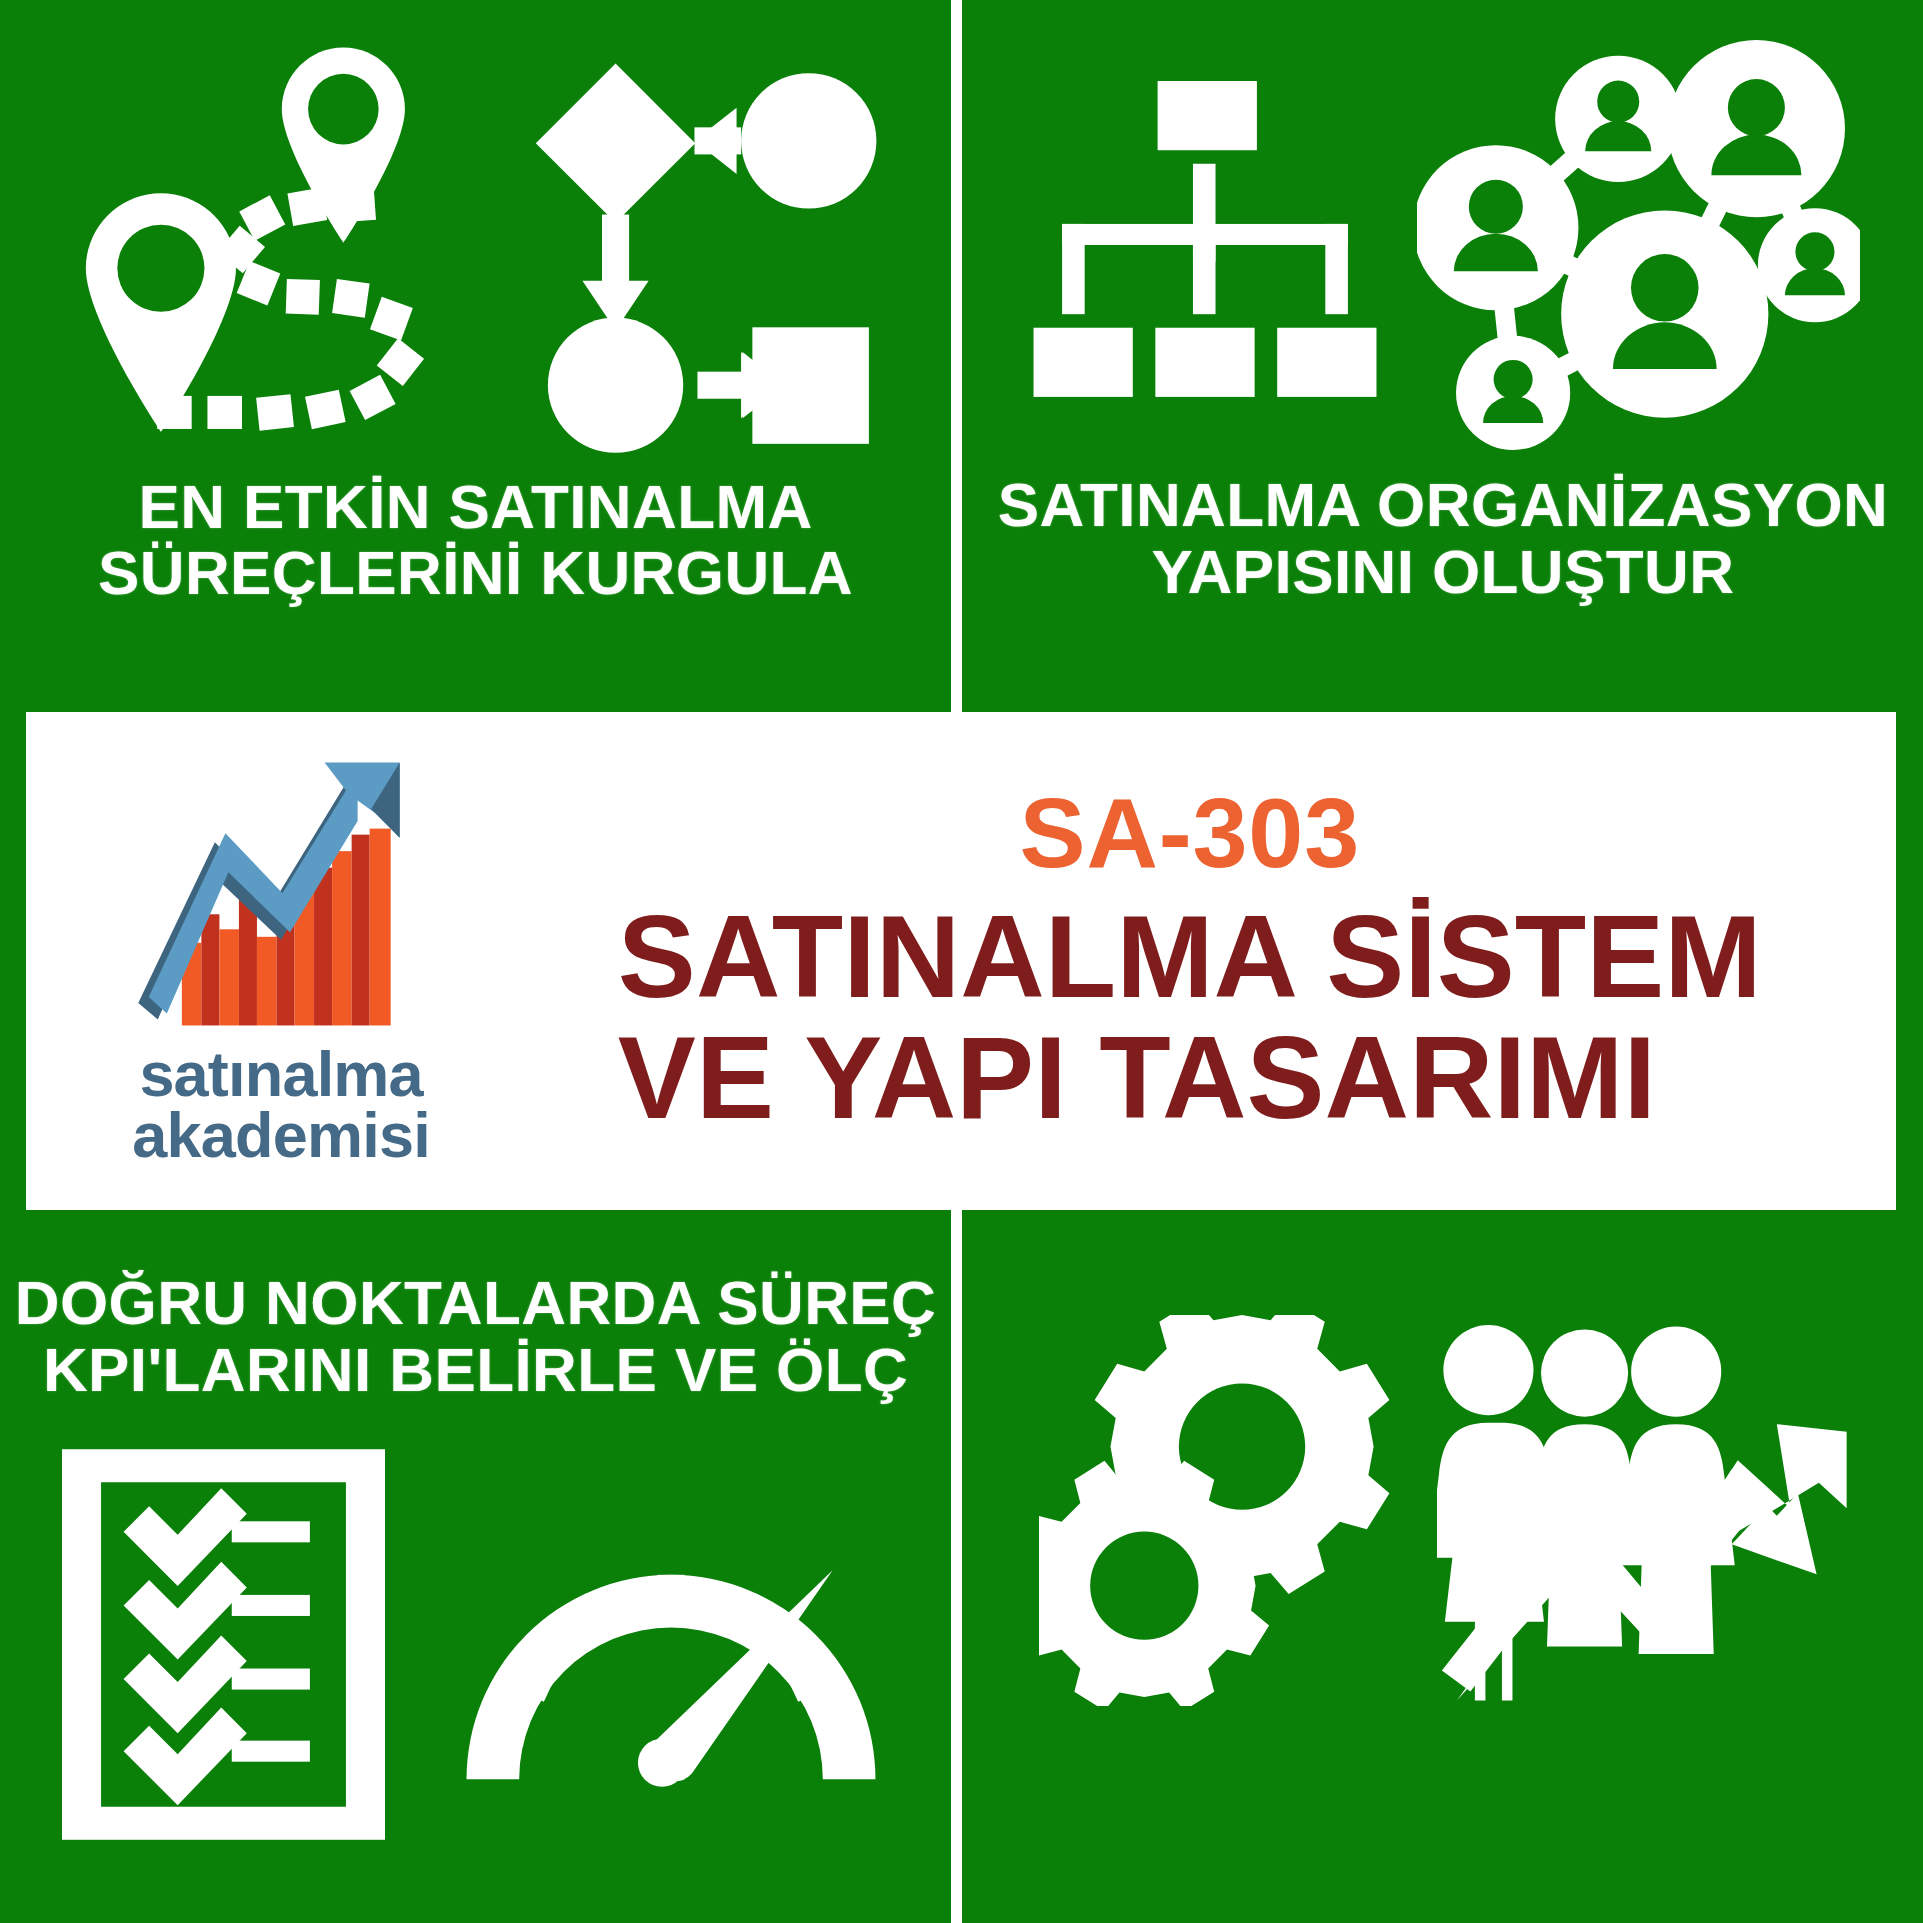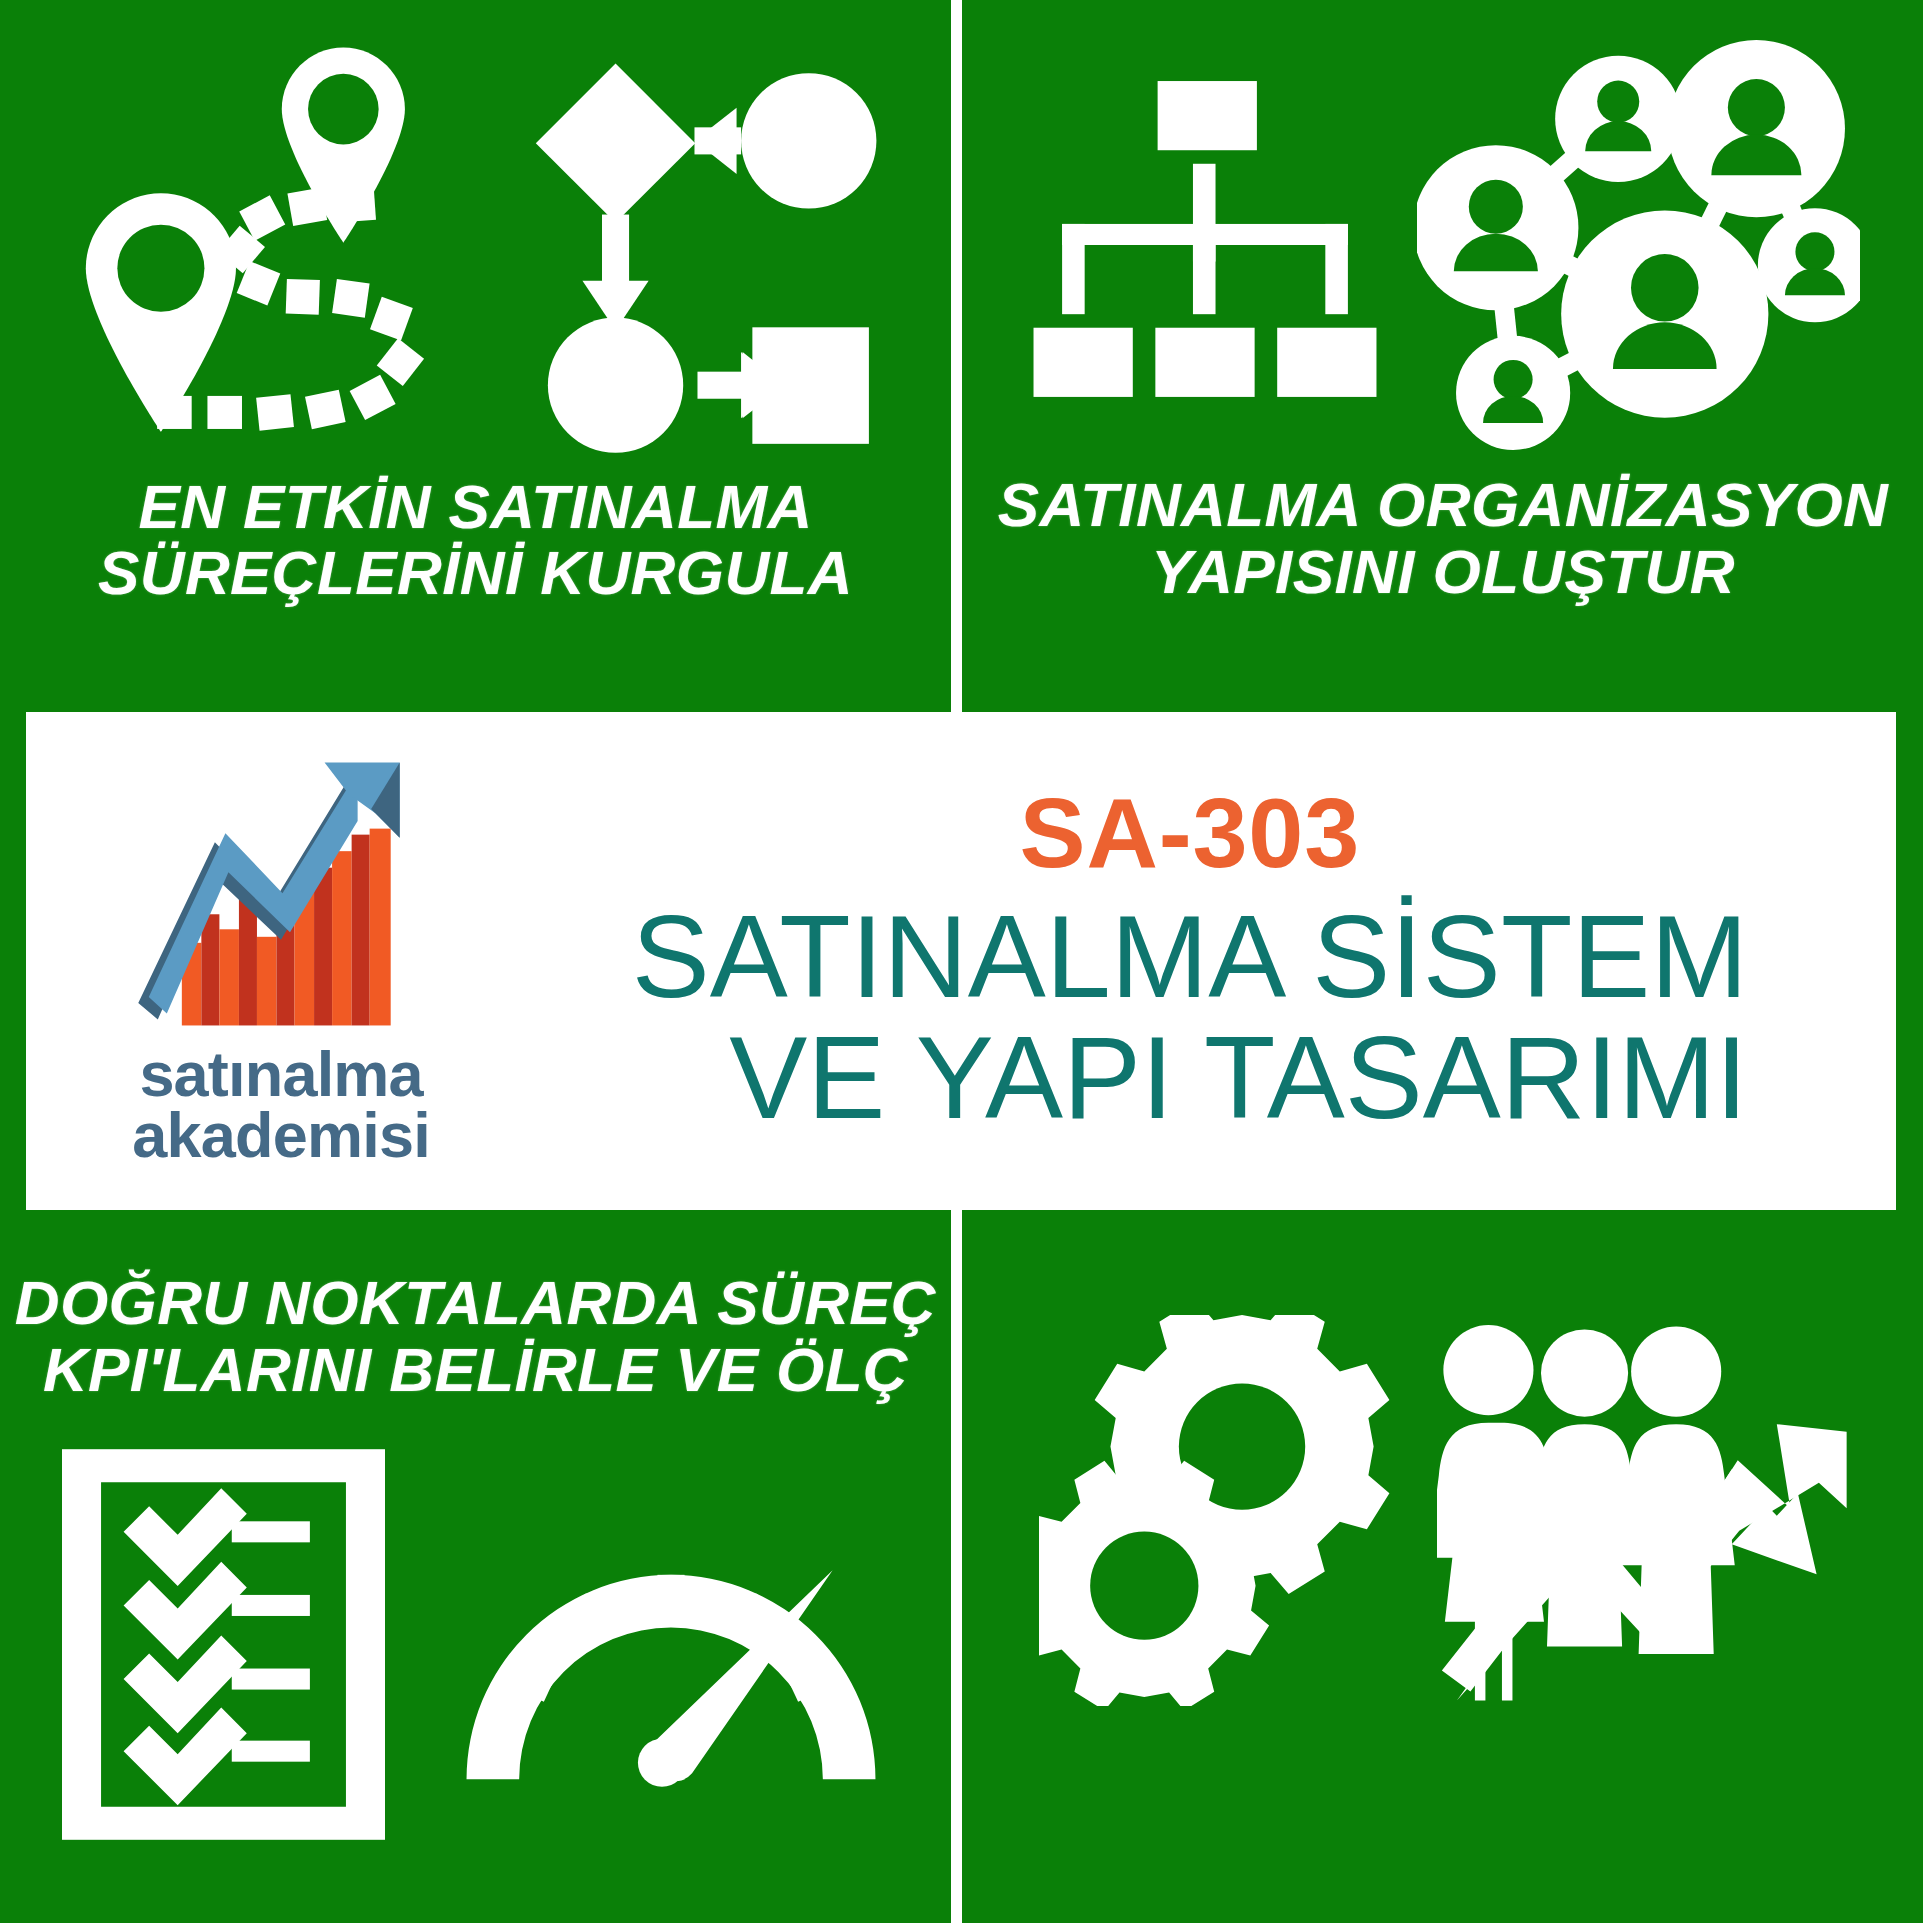--- a/index.html
+++ b/index.html
@@ -17,21 +17,20 @@
     position:absolute;background:#ffffff;
   }
 
   
   .quad{
     position:absolute;
     display:flex;
     flex-direction:column;
     align-items:center;
     box-sizing:border-box;
-    font-style:italic;
   }
   .quad-top{ top:0; height:710px; }
   .quad-bottom{ bottom:12px; height:710px; }
   .quad-left{ left:0; width:951px; }
   .quad-right{ right:0; width:962px; }
 
   .icon-row{
     display:flex;
     align-items:center;
     justify-content:center;
@@ -93,25 +92,25 @@
   }
   #course-code{
     color:#EC6230;
     font-weight:bold;
     font-size:99px;
     line-height:1;
     letter-spacing:0.8px;
     margin-bottom:13.5px;
   }
   #course-title{
-    color:#0f766e;
-    font-weight:normal;
+    color:#7f1d1d;
+    font-weight:bold;
     font-size:117px;
     line-height:1.04;
-    text-align:right;
+    text-align:left;
     letter-spacing:0px;
     white-space:pre-line;
   }
 
   svg{ display:block; }
 </style>
 </head>
 <body>
 
 <div id="poster">

